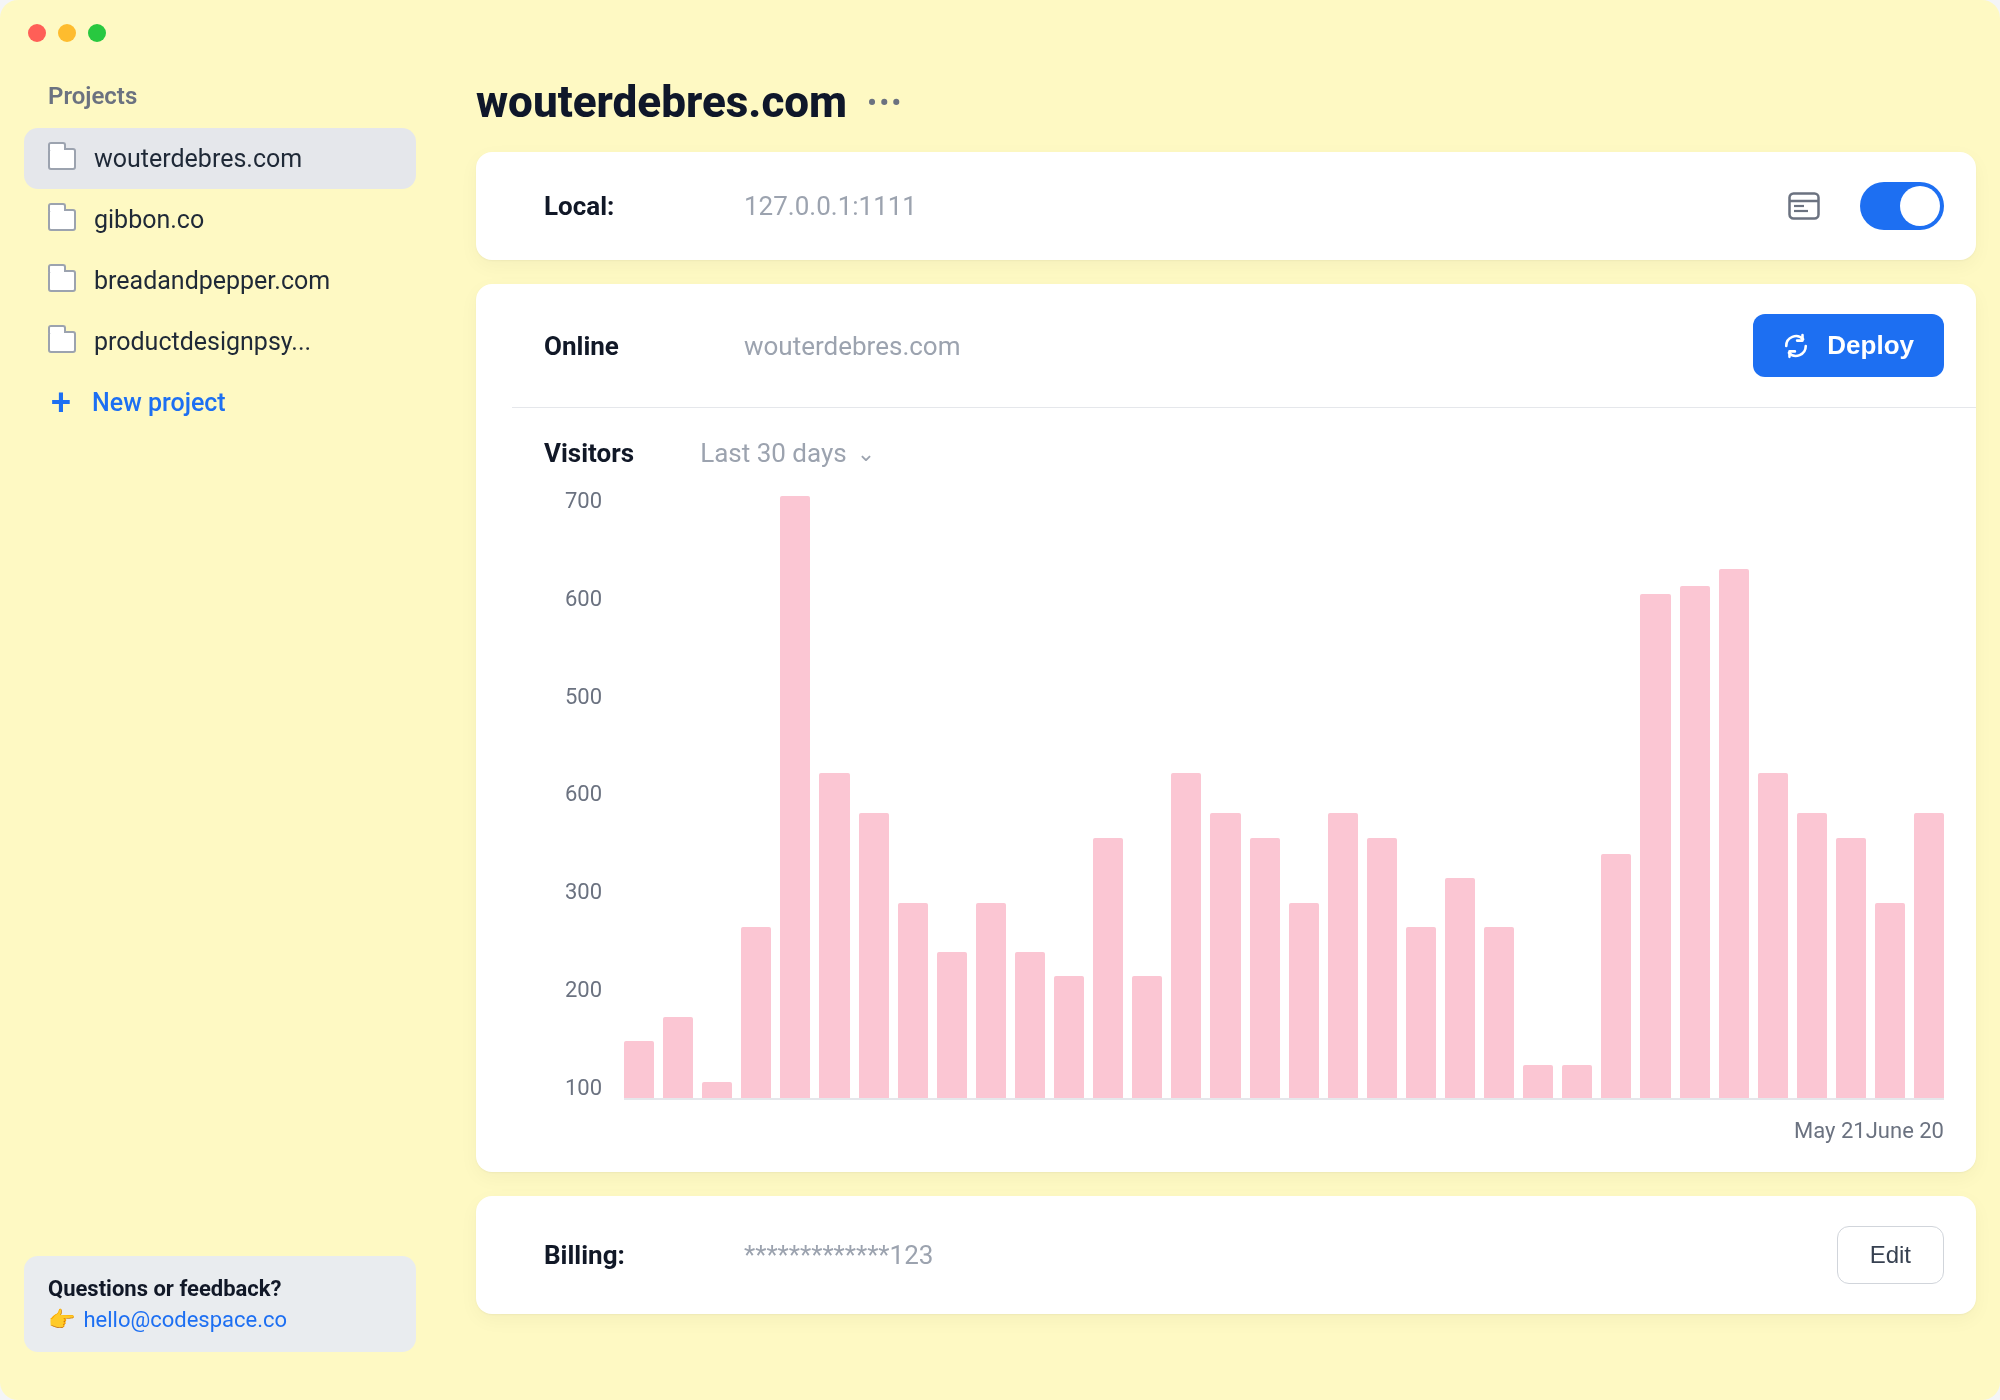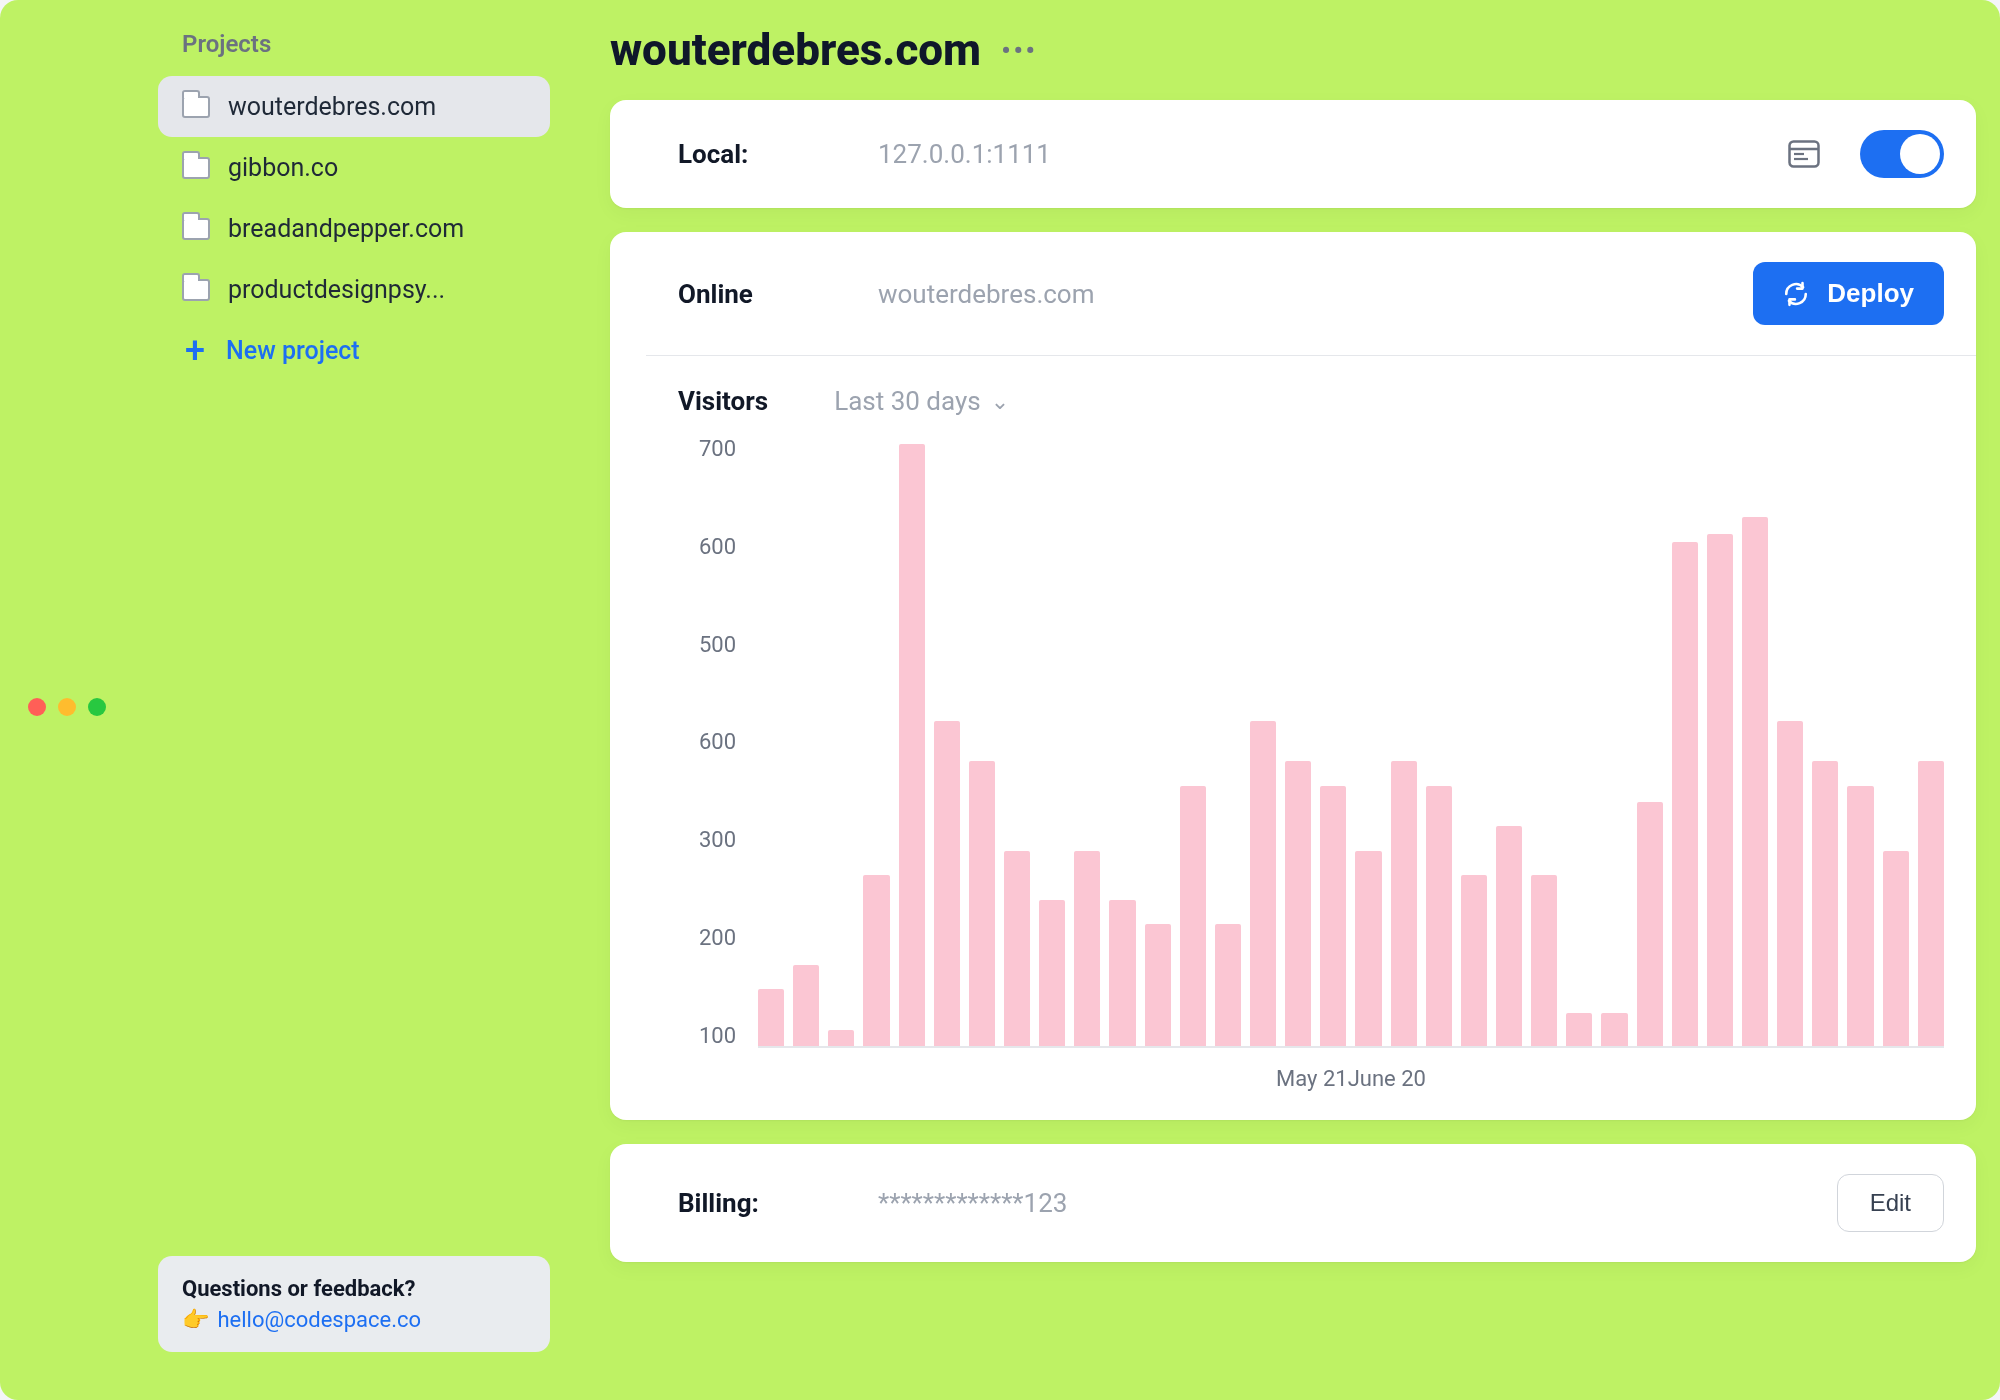--- a/index.html
+++ b/index.html
@@ -7,23 +7,23 @@
       font-family: -apple-system, BlinkMacSystemFont, "Segoe UI", Roboto, Helvetica, Arial, sans-serif;
       background: #f4f5f7;
       width: 2000px;
       height: 1400px;
       overflow: hidden;
     }
     .window {
       width: 100%;
       height: 100%;
       display: flex;
-      flex-direction: row;
+      flex-direction: column;
       border-radius: 18px;
-      background: #bef264;
+      background: #fef9c3;
     }
     .titlebar {
       display: flex;
       align-items: center;
       gap: 12px;
       padding: 24px 28px 10px 28px;
     }
     .dot { width: 18px; height: 18px; border-radius: 50%; }
     .dot-red { background: #ff5f57; }
     .dot-yellow { background: #febc2e; }
@@ -145,21 +145,21 @@
       position:absolute; left:0; top:0; bottom:48px; width:70px;
       display:flex; flex-direction:column; justify-content:space-between;
       color:#6b7280; font-size:22px; text-align:right; padding-right:12px;gap:35px;
     }
     .plot {
       position:absolute; left:80px; right:0; top:0; bottom:48px;
       display:flex; align-items:flex-end; gap:9px;
       border-bottom: 2px solid #e5e7eb;
     }
     .bar { flex:1; background:#fbc6d3; border-radius:2px 2px 0 0; }
-    .x-axis { position:absolute; left:80px; right:0; bottom:0; height:40px; display:flex; justify-content:center; color:#6b7280; font-size:22px; padding-top:10px;}
+    .x-axis { position:absolute; left:80px; right:0; bottom:0; height:40px; display:flex; justify-content:flex-end; color:#6b7280; font-size:22px; padding-top:10px;}
 
     .edit-btn {
       background:#fff; color:#374151; font-weight:500; font-size:24px;
       padding: 14px 32px; border-radius: 12px; border:1.5px solid #d1d5db; cursor:pointer;margin-left:44px;
     }
   </style>
 </head>
 <body>
 
 <div class="window">

